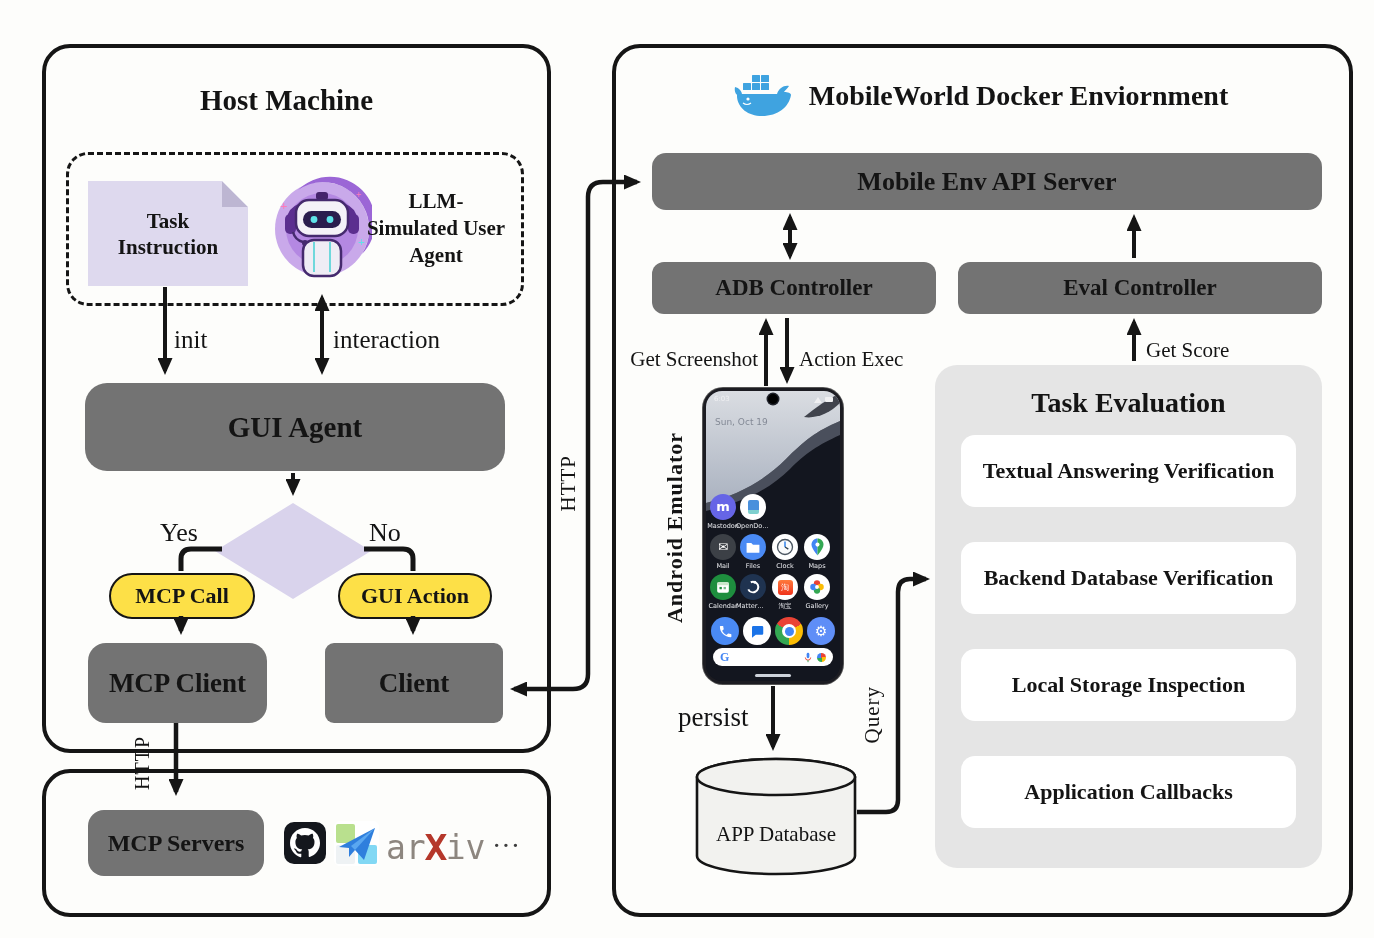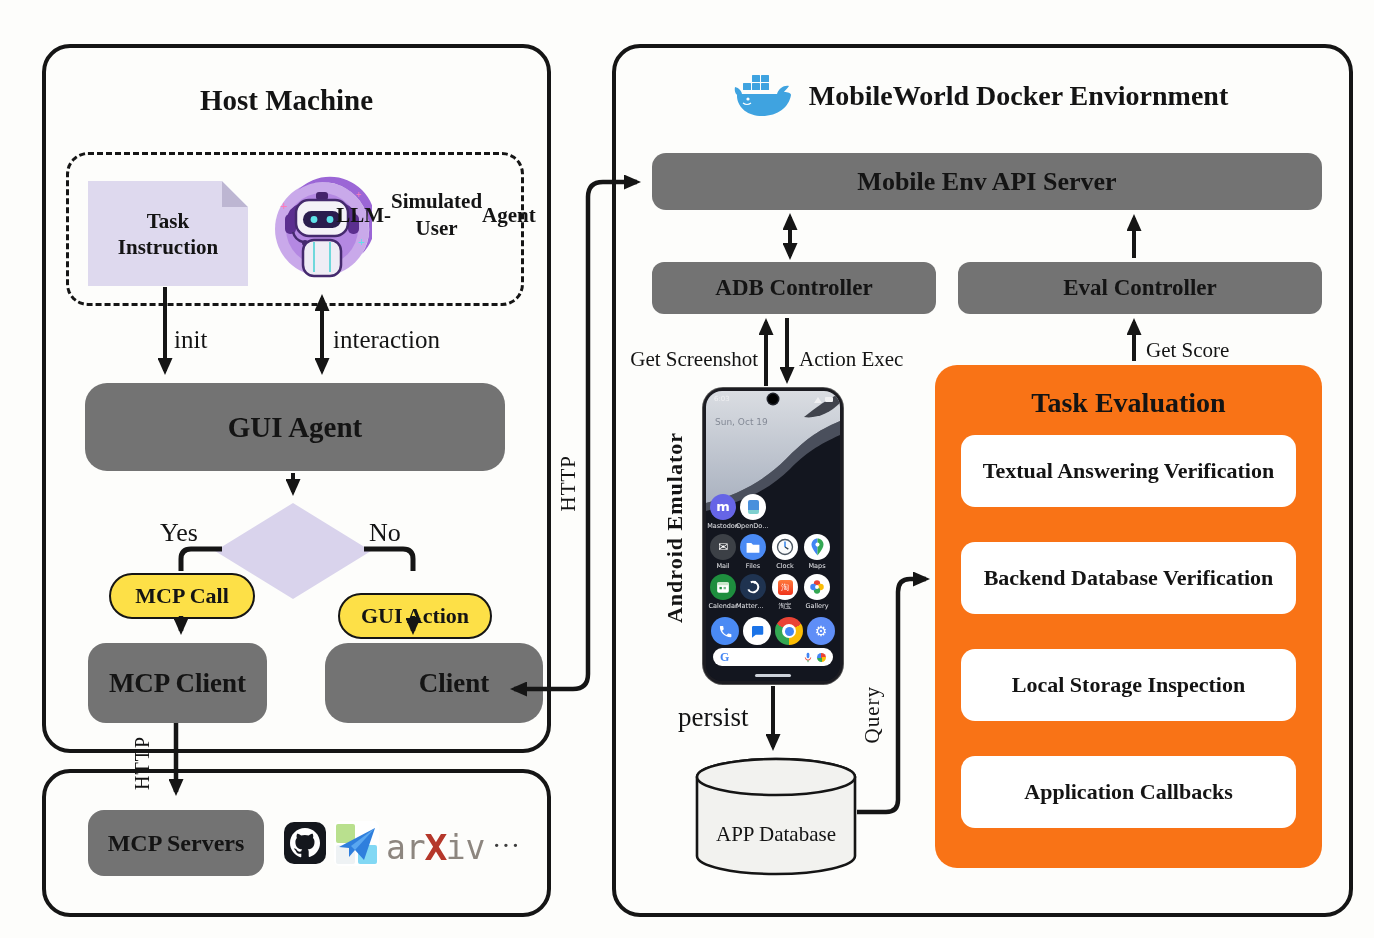--- a/index.html
+++ b/index.html
@@ -66,48 +66,48 @@
     <circle cx="58" cy="43.5" r="3.4" fill="#5fe2e8"></circle>
     <path d="M21,56 q2,8 10,10" fill="none" stroke="#452a6e" stroke-width="2.5"></path>
     <circle cx="33" cy="67" r="3" fill="#452a6e"></circle>
     <rect x="31" y="64" width="38" height="36" rx="11" fill="#efedf5" stroke="#452a6e" stroke-width="2.5"></rect>
     <path d="M42,66 v30 M58,66 v30" stroke="#6fd8dc" stroke-width="2" fill="none"></path>
     <text x="8" y="34" font-size="13" fill="#ff7ab8" font-weight="bold">+</text>
     <text x="86" y="70" font-size="12" fill="#5fe2e8" font-weight="bold">+</text>
     <text x="84" y="22" font-size="10" fill="#ff7ab8" font-weight="bold">+</text>
   </svg>
 
-  <div class="abs ctr" style="left:350px;top:188px;width:172px;flex-direction:row;font-weight:bold;font-size:21px;line-height:27px;">
+  <div class="abs ctr" style="left:350px;top:188px;width:172px;flex-direction:column;font-weight:bold;font-size:21px;line-height:27px;">
     <span>LLM-</span>
     <span>Simulated User</span>
     <span>Agent</span>
   </div>
 
   <div class="abs lbl" style="left:174px;top:326px;font-size:25px;">init</div>
   <div class="abs lbl" style="left:333px;top:326px;font-size:25px;">interaction</div>
 
   <div class="abs lav" style="left:85px;top:383px;width:420px;height:88px;border-radius:22px;font-size:29px;">
     <span>GUI Agent</span>
   </div>
 
   <div class="abs lbl" style="left:160px;top:518px;font-size:26px;">Yes</div>
   <div class="abs lbl" style="left:369px;top:518px;font-size:26px;">No</div>
   <div class="abs lbl ctr" style="left:213px;top:538px;width:160px;font-size:22px;">MCP Tools</div>
 
   <div class="abs pill" style="left:109px;top:573px;width:142px;height:42px;font-size:22px;">
     <span>MCP Call</span>
   </div>
-  <div class="abs pill" style="left:338px;top:573px;width:150px;height:42px;font-size:22px;margin-top:20px;">
+  <div class="abs pill" style="left:338px;top:573px;width:150px;height:42px;font-size:22px;">
     <span>GUI Action</span>
   </div>
 
   <div class="abs lav" style="left:88px;top:643px;width:179px;height:80px;border-radius:18px;font-size:27px;">
     <span>MCP Client</span>
   </div>
-  <div class="abs lav" style="left:325px;top:643px;width:178px;height:80px;border-radius:23px;font-size:27px;padding-left:40px;">
+  <div class="abs lav" style="left:325px;top:643px;width:178px;height:80px;border-radius:9px;font-size:27px;">
     <span>Client</span>
   </div>
 
   <div class="vlabel" style="left:131px;top:736px;font-size:20px;">HTTP</div>
   <div class="vlabel" style="left:556px;top:455px;font-size:21px;">HTTP</div>
 
   <div class="abs box-outline" style="left:42px;top:769px;width:501px;height:140px;"></div>
   <div class="abs lav" style="left:88px;top:810px;width:176px;height:66px;border-radius:16px;font-size:24px;">
     <span>MCP Servers</span>
   </div>
@@ -317,21 +317,21 @@
   <div class="abs lbl" style="left:678px;top:702px;font-size:27px;">persist</div>
 
   <svg class="abs" style="left:694px;top:755px;" width="164" height="124" viewBox="0 0 164 124">
     <path d="M3,22 a79,18 0 0 1 158,0 V101 a79,18 0 0 1 -158,0 Z" fill="#f2f2ef" stroke="#151515" stroke-width="2.6"></path>
     <ellipse cx="82" cy="22" rx="79" ry="18" fill="#f2f2ef" stroke="#151515" stroke-width="2.6"></ellipse>
     <text x="82" y="86" text-anchor="middle" font-size="21" fill="#141414" font-family="Liberation Serif, serif">APP Database</text>
   </svg>
 
   <div class="vlabel" style="left:860px;top:686px;font-size:21px;">Query</div>
 
-  <div class="abs" style="left:935px;top:365px;width:387px;height:503px;background:#f97316;border-radius:22px;">
+  <div class="abs" style="left:935px;top:365px;width:387px;height:503px;background:#e5e5e5;border-radius:22px;">
     <div style="text-align:center;font-weight:bold;font-size:28px;margin-top:22px;">Task Evaluation</div>
     <div class="abs white-item" style="left:26px;top:70px;width:335px;height:72px;font-size:22px;">
       <span>Textual Answering Verification</span>
     </div>
     <div class="abs white-item" style="left:26px;top:177px;width:335px;height:72px;font-size:22px;">
       <span>Backend Database Verification</span>
     </div>
     <div class="abs white-item" style="left:26px;top:284px;width:335px;height:72px;font-size:22px;">
       <span>Local Storage Inspection</span>
     </div>

